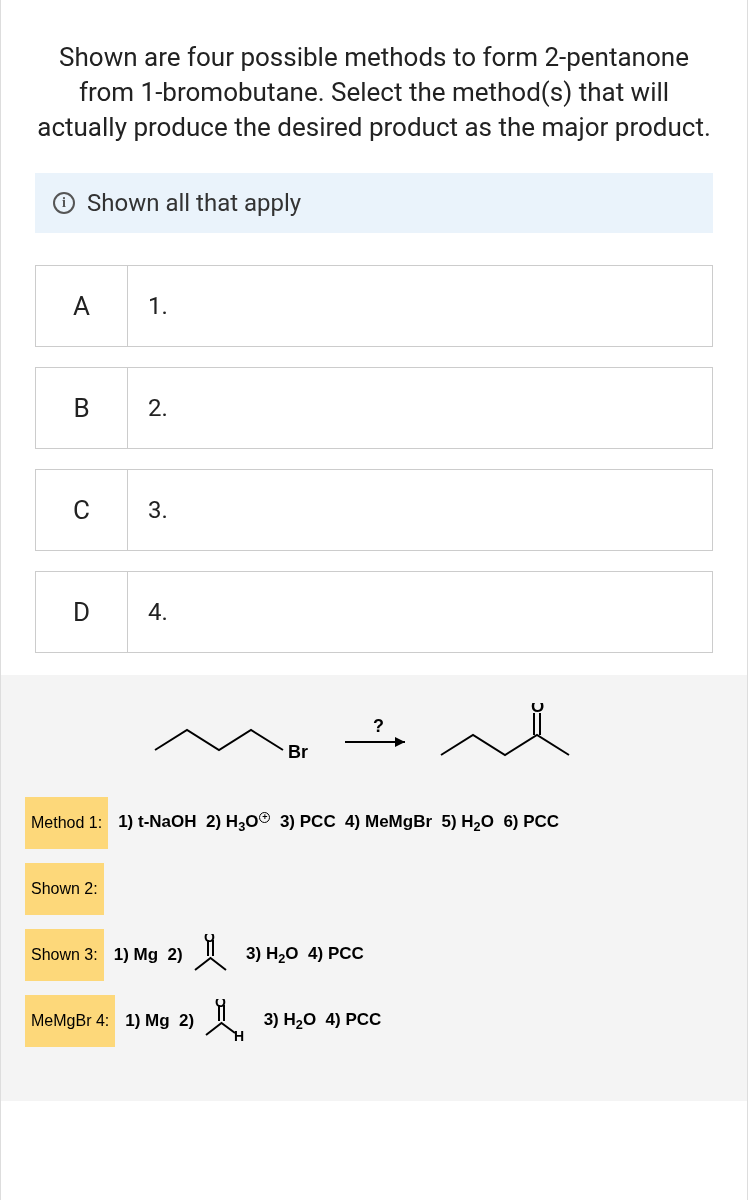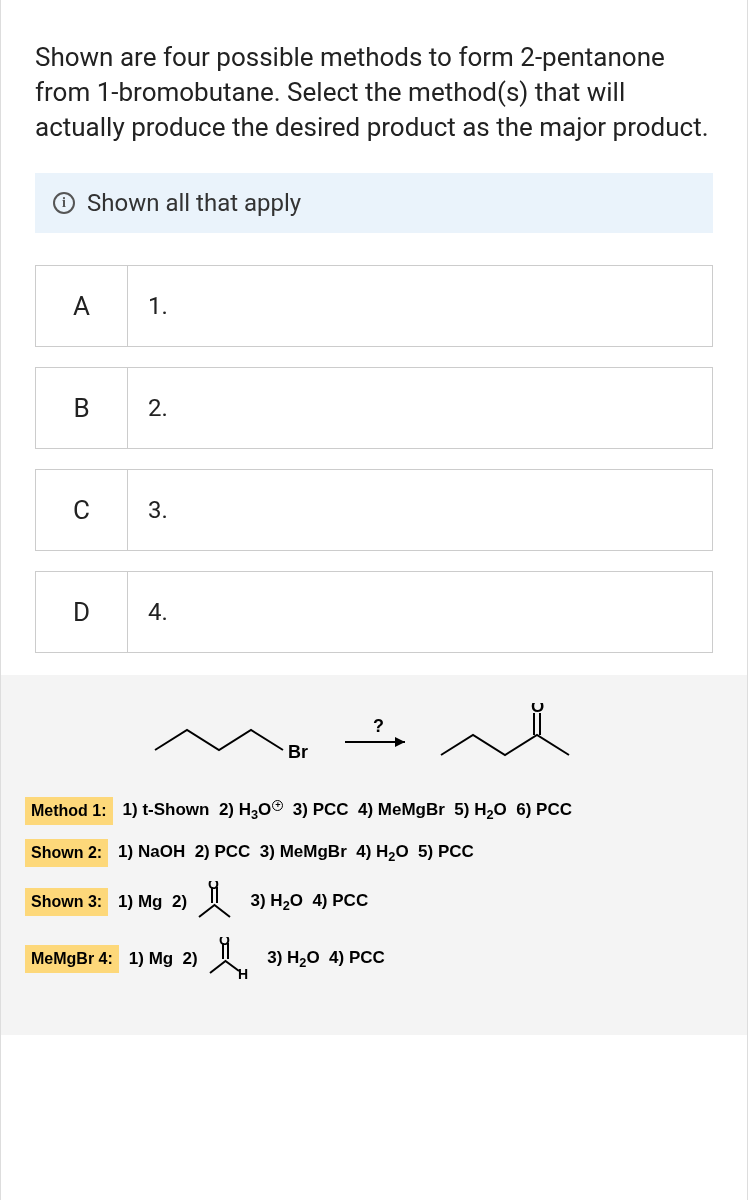--- a/index.html
+++ b/index.html
@@ -11,20 +11,21 @@
     border-left: 1px solid #ddd;
     border-right: 1px solid #ddd;
   }
   .content { padding: 40px 34px 0 34px; }
   .question {
     font-size: 26px;
     line-height: 1.35;
     color: #222;
     font-weight: 400;
     margin-bottom: 28px;
+    text-align: center;
   }
   .hint {
     background: #eaf3fb;
     padding: 16px 18px;
     margin-bottom: 32px;
     display: flex;
     align-items: center;
     gap: 12px;
     font-size: 24px;
     color: #333;
@@ -64,22 +65,22 @@
   }
   .method-line {
     font-family: Arial, Helvetica, sans-serif;
     font-size: 17px; color: #000;
     margin: 10px 0 14px 0;
     display: flex; align-items: center; flex-wrap: wrap; gap: 6px;
     font-weight: 700;
   }
   .method-tag {
     background: #fdd87a;
-    padding: 5px 6px;
-    font-weight: 700;
+    padding: 17px 6px;
+    font-weight: 400;
     font-size: 16px;
     margin-right: 4px;
   }
   .sub { font-size: 0.75em; vertical-align: sub; }
   .plus-circle {
     display: inline-flex; align-items:center; justify-content:center;
     width:11px; height:11px; border:1px solid #000; border-radius:50%;
     font-size:9px; line-height:1; vertical-align: super; margin-left:1px;
     font-weight:700;
   }
@@ -133,26 +134,25 @@
     <svg width="170" height="70">
       <polyline points="8,52 40,32 72,52 104,32 136,52" stroke="#000" stroke-width="2" fill="none"></polyline>
       <line x1="101" y1="32" x2="101" y2="10" stroke="#000" stroke-width="2"></line>
       <line x1="107" y1="32" x2="107" y2="10" stroke="#000" stroke-width="2"></line>
       <text x="98" y="9" font-size="17" font-family="Arial" font-weight="700">O</text>
     </svg>
   </div>
 
   <div class="method-line">
     <span class="method-tag">Method 1:</span>
-    <span>1) t-<b>Shown</b>&nbsp; 2) <b>H<span class="sub">3</span>O</b><span class="plus-circle">+</span>&nbsp; 3) <b>PCC</b>&nbsp; 4) <b>MeMgBr</b>&nbsp; 5) <b>H<span class="sub">2</span>O</b>&nbsp; 6) <b>PCC</b></span>
+    <span>1) t-<b>NaOH</b>&nbsp; 2) <b>H<span class="sub">3</span>O</b><span class="plus-circle">+</span>&nbsp; 3) <b>PCC</b>&nbsp; 4) <b>MeMgBr</b>&nbsp; 5) <b>H<span class="sub">2</span>O</b>&nbsp; 6) <b>PCC</b></span>
   </div>
 
   <div class="method-line">
     <span class="method-tag">Shown 2:</span>
-    <span>1) <b>NaOH</b>&nbsp; 2) <b>PCC</b>&nbsp; 3) <b>MeMgBr</b>&nbsp; 4) <b>H<span class="sub">2</span>O</b>&nbsp; 5) <b>PCC</b></span>
   </div>
 
   <div class="method-line">
     <span class="method-tag">Shown 3:</span>
     <span>1) <b>Mg</b>&nbsp; 2) </span>
     <svg width="42" height="42">
       <line x1="19" y1="22" x2="19" y2="6" stroke="#000" stroke-width="2"></line>
       <line x1="24" y1="22" x2="24" y2="6" stroke="#000" stroke-width="2"></line>
       <text x="15" y="8" font-size="14" font-family="Arial" font-weight="700">O</text>
       <polyline points="6,36 21.5,24 37,36" stroke="#000" stroke-width="2" fill="none"></polyline>

